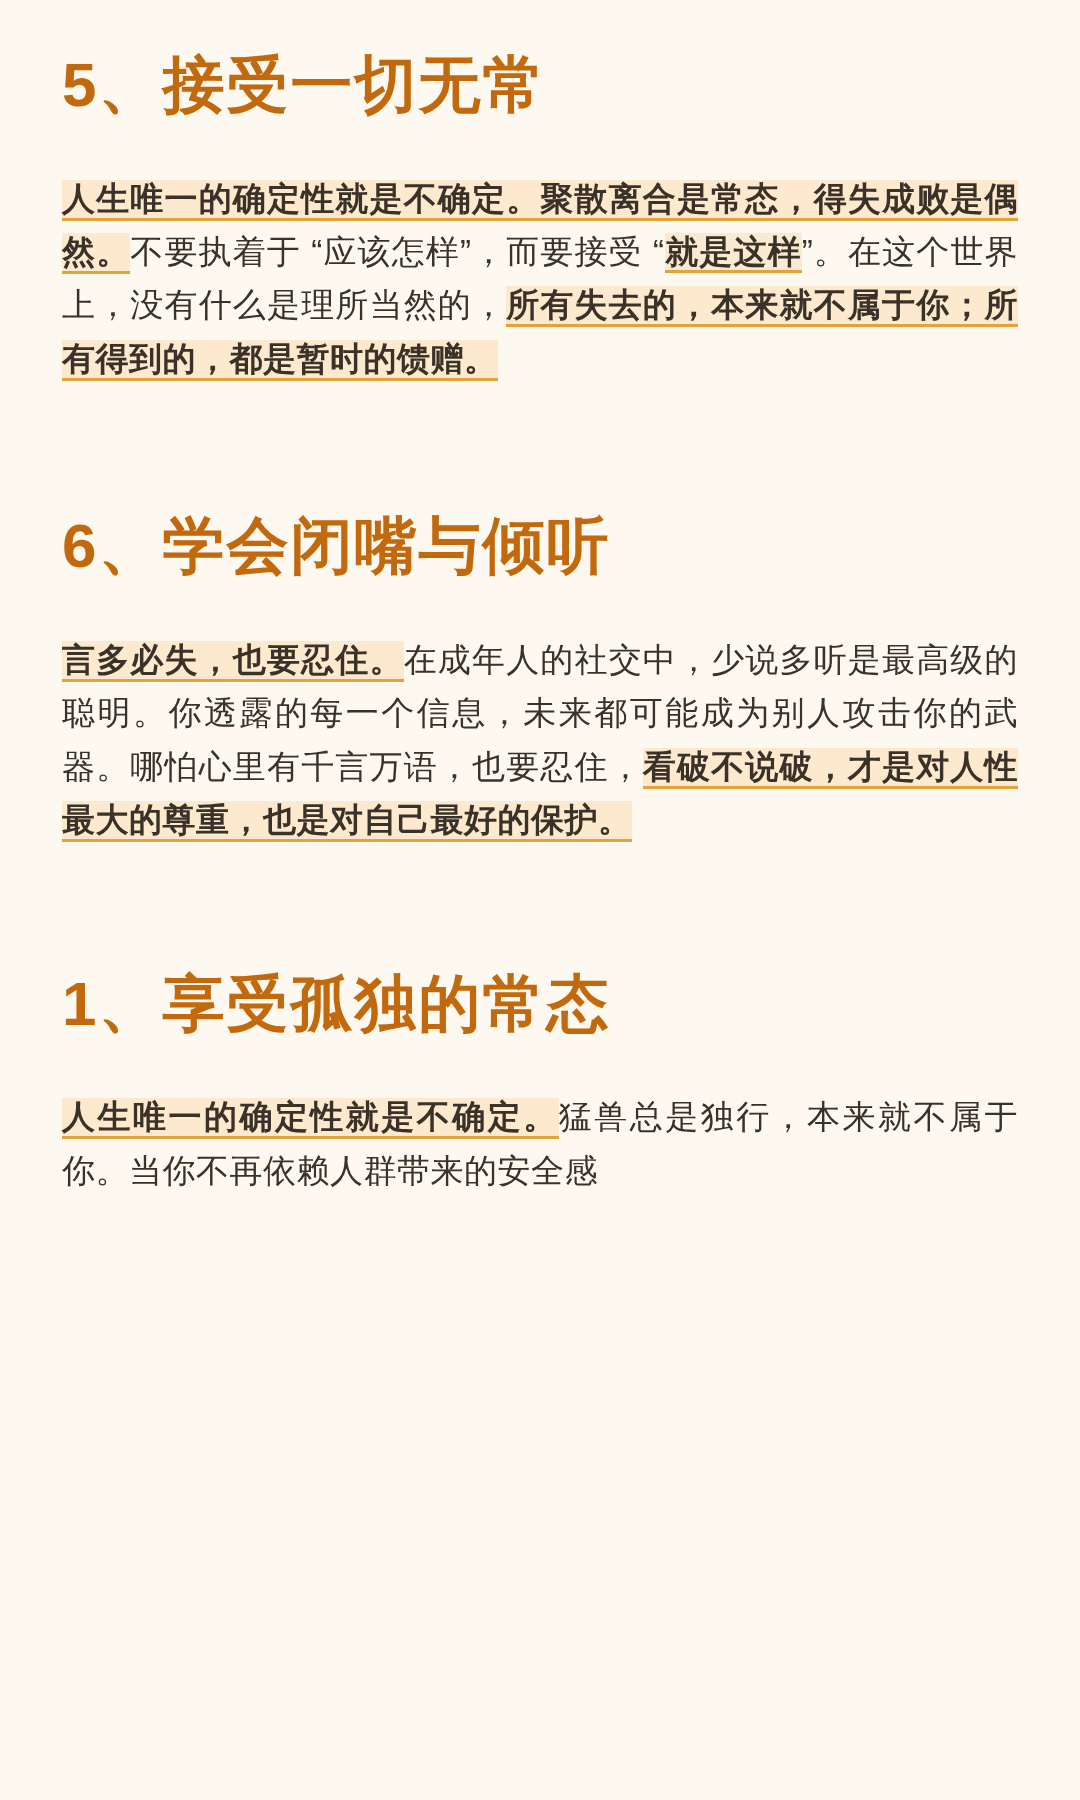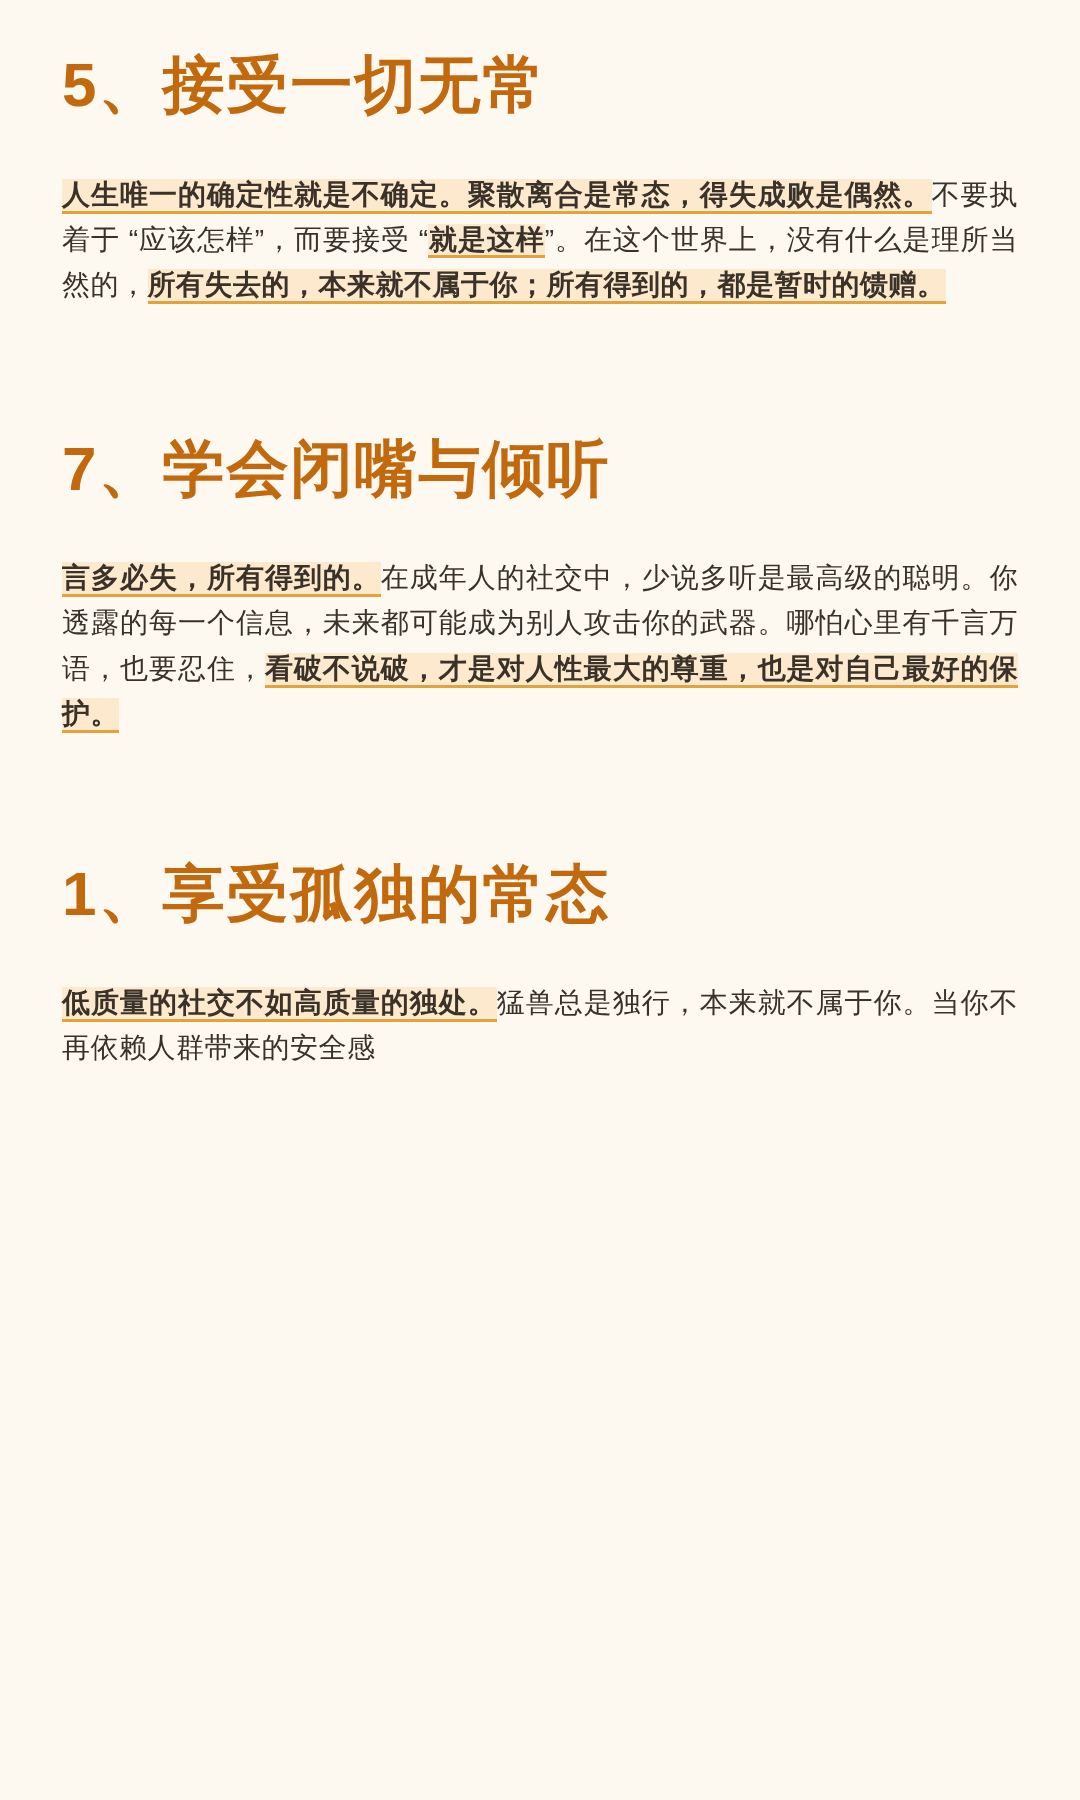--- a/index.html
+++ b/index.html
@@ -26,21 +26,21 @@
   .section-title {
     font-size: 62px;
     font-weight: bold;
     color: #C2690E;
     letter-spacing: 2px;
     line-height: 1.25;
     margin: 0 0 48px 0;
     white-space: nowrap;
   }
   .section-body {
-    font-size: 28px;
+    font-size: 33px;
     line-height: 1.62;
     color: #3A3228;
     letter-spacing: 0.5px;
     margin: 0;
     text-align: justify;
     text-justify: inter-ideograph;
   }
   .hl {
     background: #FCE9CE;
     box-shadow: 0 3px 0 0 #E2A33C;
@@ -63,24 +63,24 @@
 <div class="page">
 
   <div class="section">
     <h2 class="section-title">5、接受一切无常</h2>
     <p class="section-body"><span class="hl">人生唯一的确定性就是不确定。聚散离合是常态，得失成败是偶然。</span><span>不要执着于 “应该怎样”，而要接受 “</span><span class="hl-light">就是这样</span><span>”。在这个世界上，没有什么是理所当然的，</span><span class="hl">所有失去的，本来就不属于你；所有得到的，都是暂时的馈赠。</span></p>
   </div>
 
   <div class="gap-1"></div>
 
   <div class="section">
-    <h2 class="section-title">7、学会闭嘴与倾听</h2>
-    <p class="section-body"><span class="hl">言多必失，所有得到的。</span><span>在成年人的社交中，少说多听是最高级的聪明。你透露的每一个信息，未来都可能成为别人攻击你的武器。哪怕心里有千言万语，也要忍住，</span><span class="hl">看破不说破，才是对人性最大的尊重，也是对自己最好的保护。</span></p>
+    <h2 class="section-title">6、学会闭嘴与倾听</h2>
+    <p class="section-body"><span class="hl">言多必失，也要忍住。</span><span>在成年人的社交中，少说多听是最高级的聪明。你透露的每一个信息，未来都可能成为别人攻击你的武器。哪怕心里有千言万语，也要忍住，</span><span class="hl">看破不说破，才是对人性最大的尊重，也是对自己最好的保护。</span></p>
   </div>
 
   <div class="gap-2"></div>
 
   <div class="section">
     <h2 class="section-title">1、享受孤独的常态</h2>
-    <p class="section-body"><span class="hl">低质量的社交不如高质量的独处。</span><span>猛兽总是独行，本来就不属于你。当你不再依赖人群带来的安全感</span></p>
+    <p class="section-body"><span class="hl">人生唯一的确定性就是不确定。</span><span>猛兽总是独行，本来就不属于你。当你不再依赖人群带来的安全感</span></p>
   </div>
 
 </div>
 
 </body></html>

